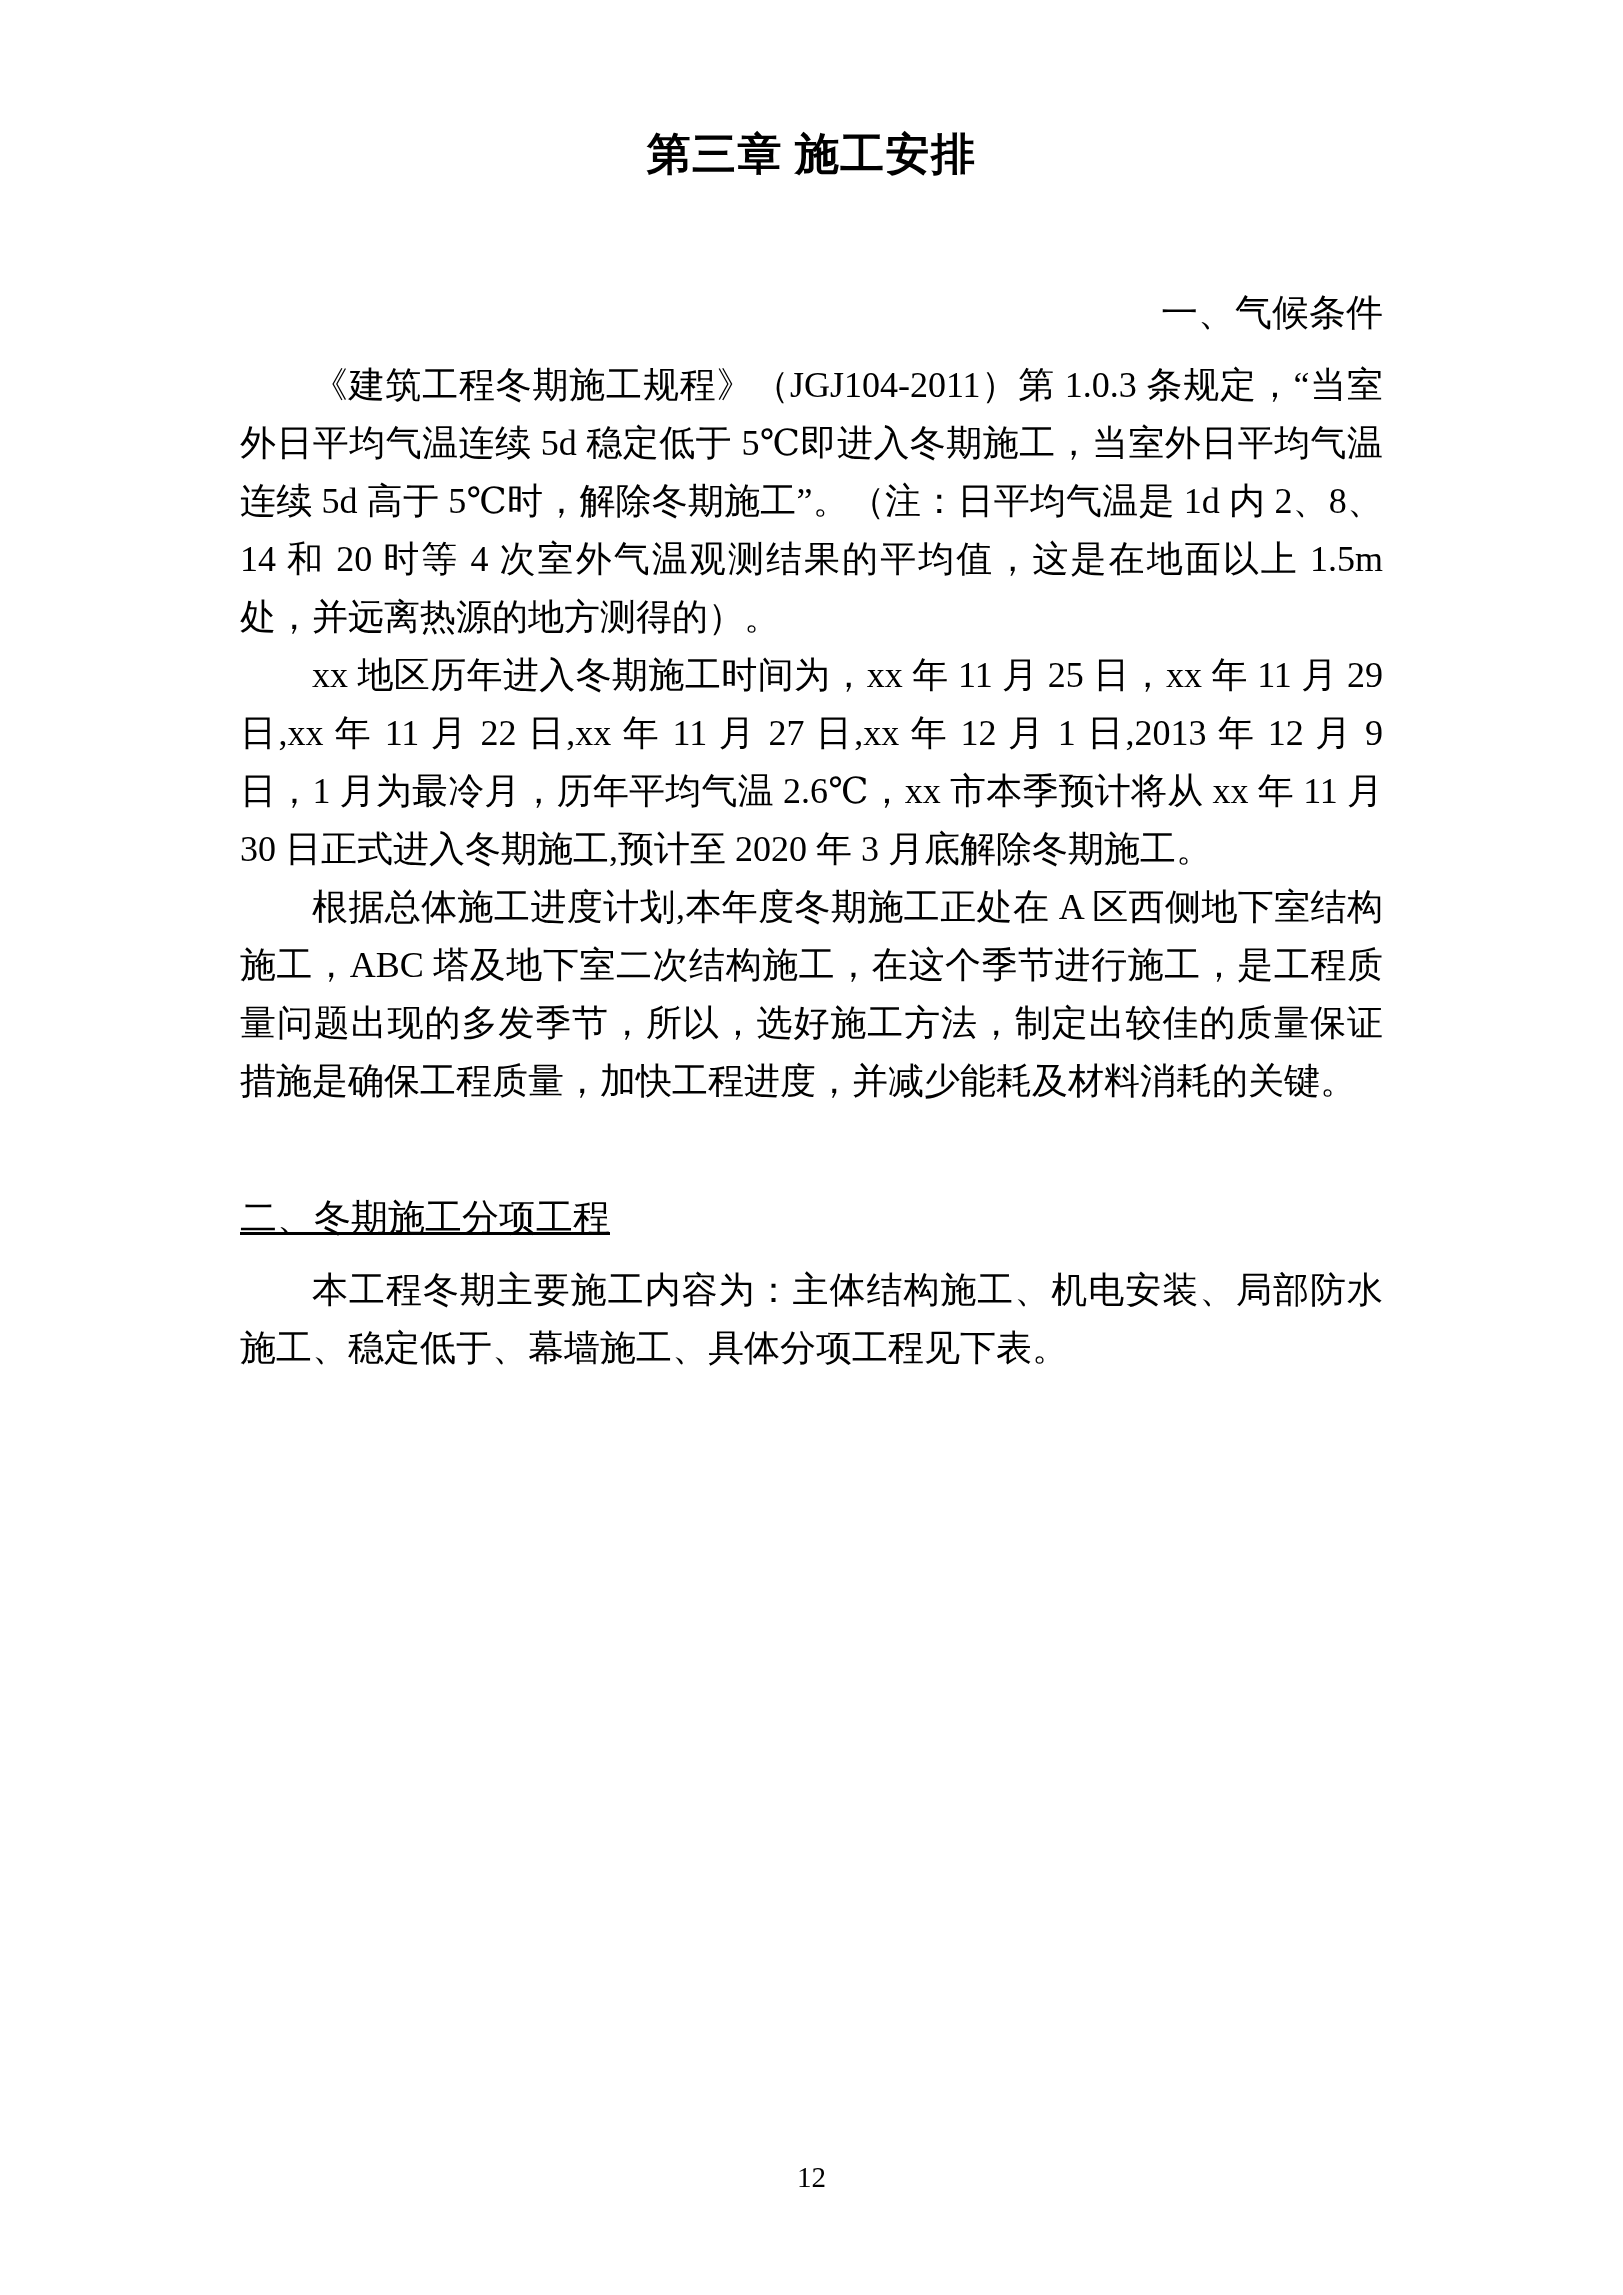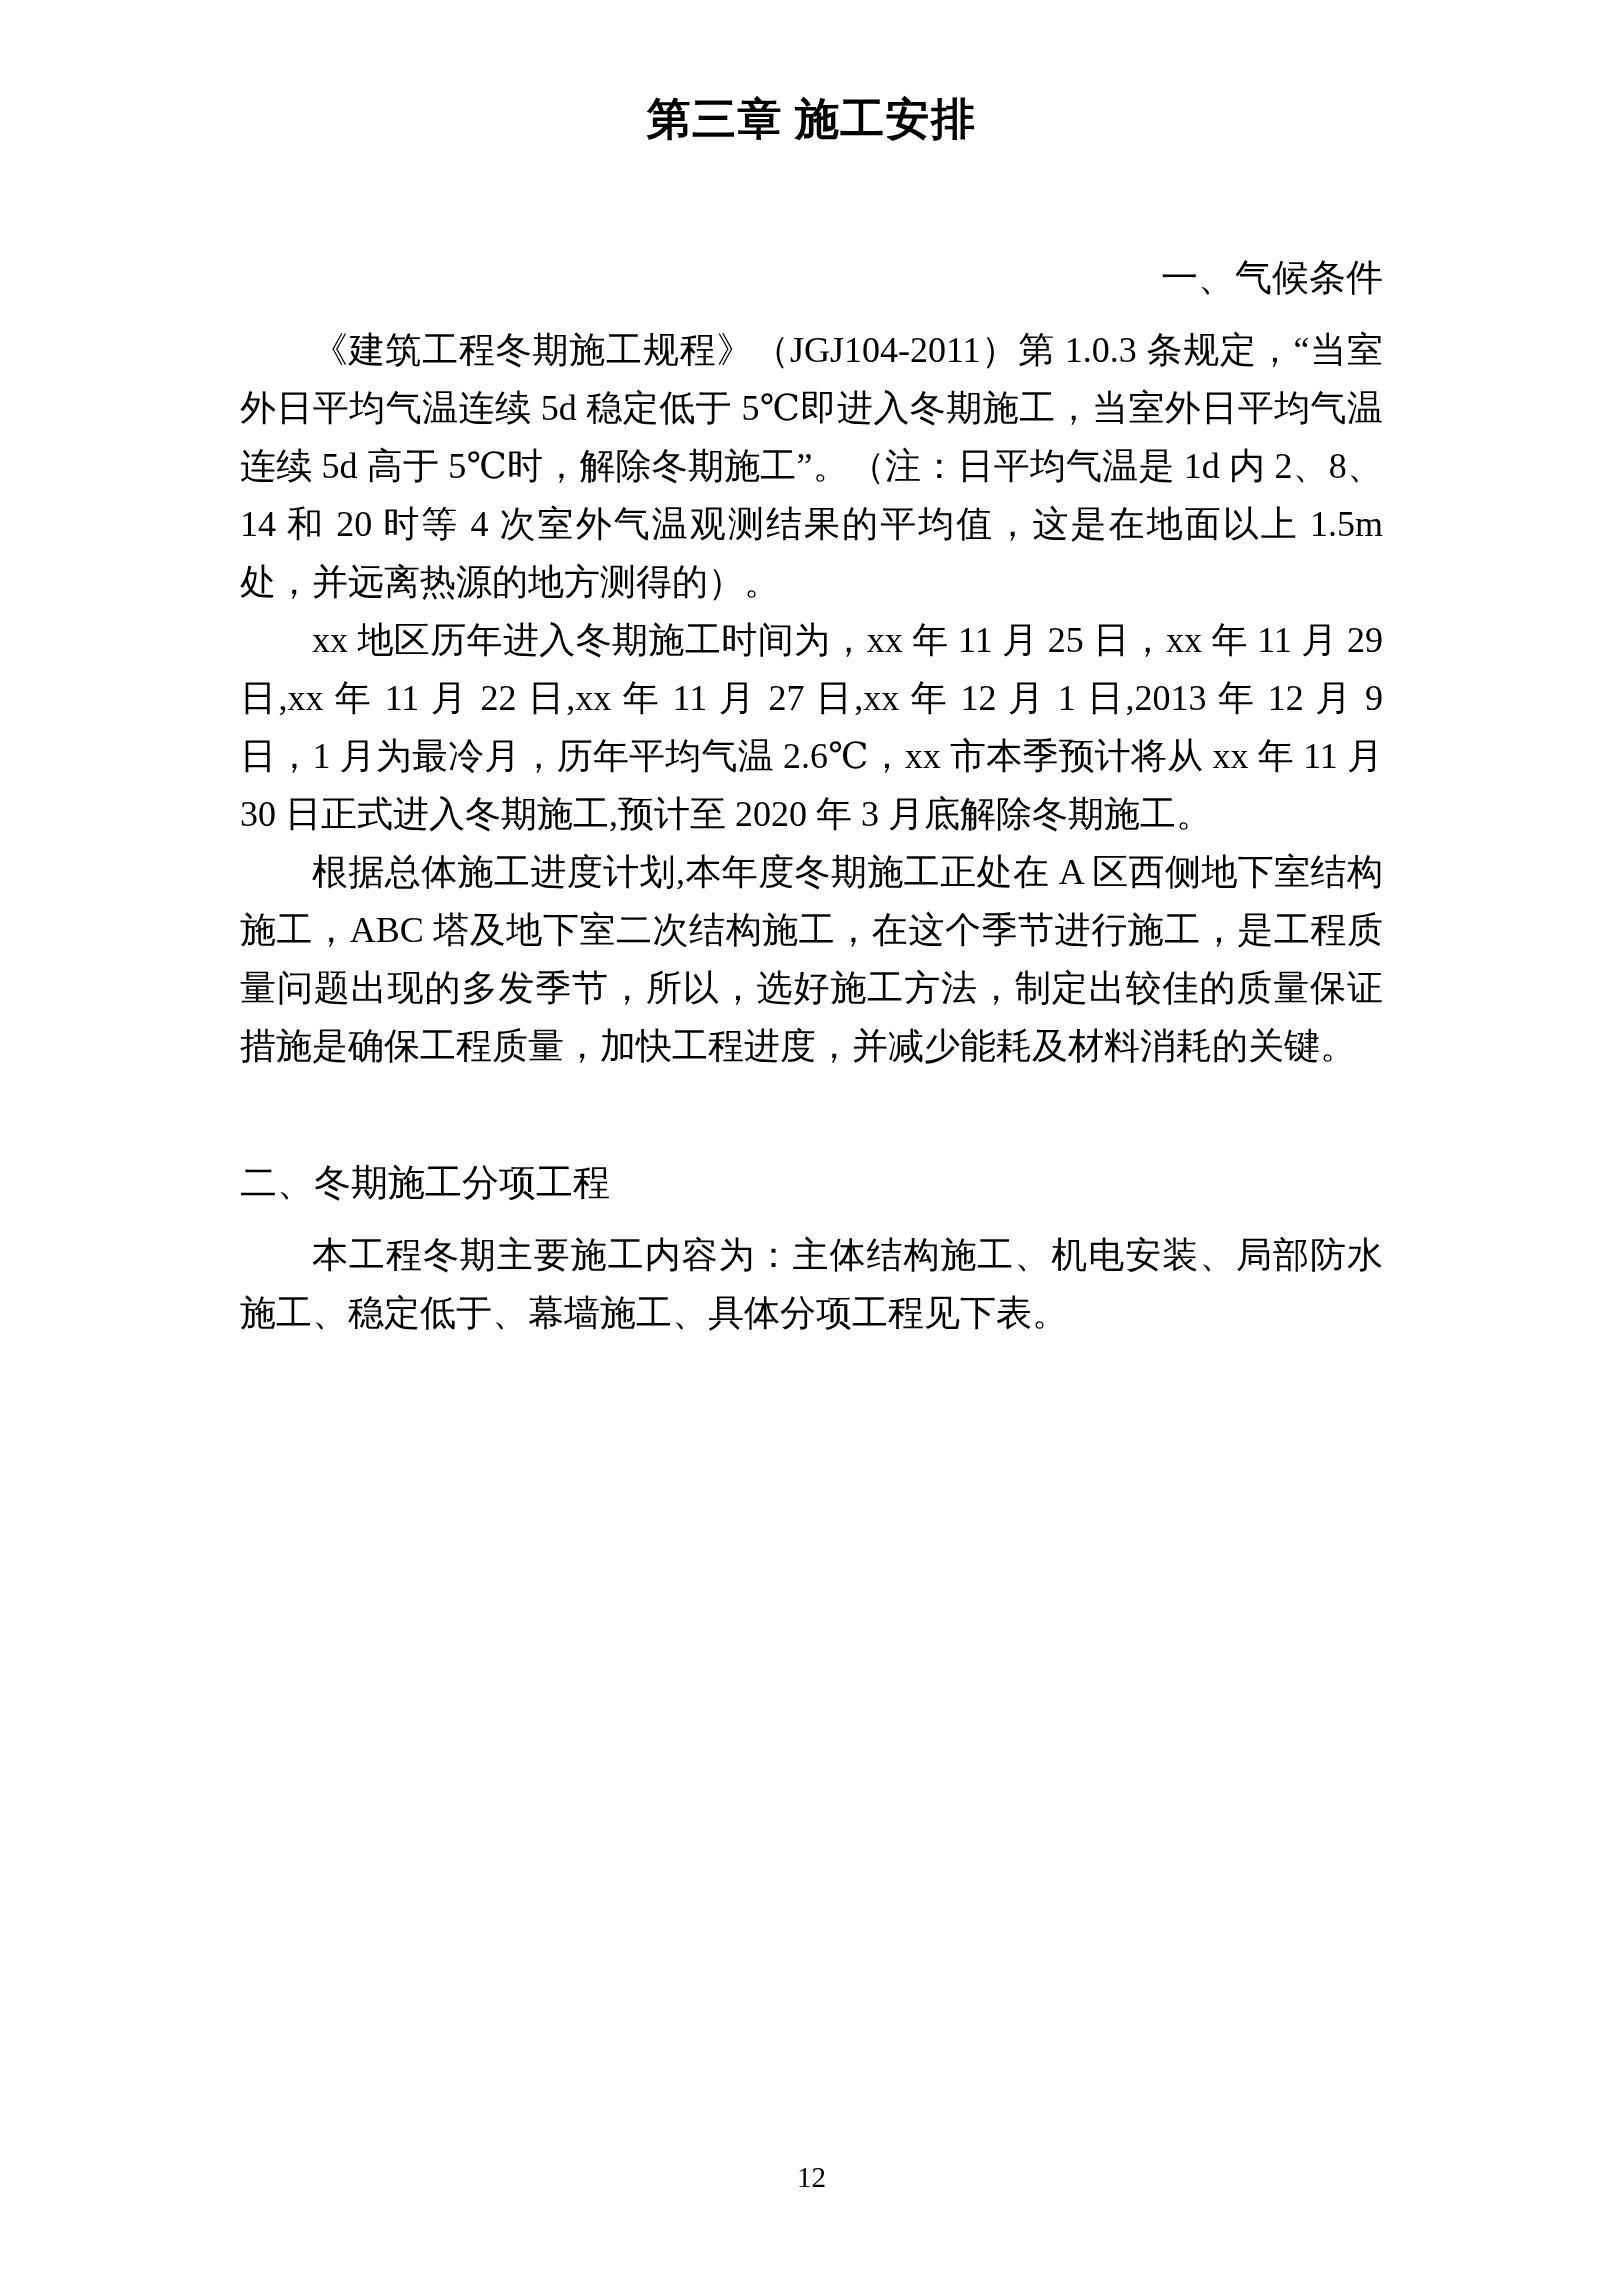--- a/index.html
+++ b/index.html
@@ -16,40 +16,41 @@
   }
   .page {
     position: absolute;
     left: 240px;
     top: 0;
     width: 1143px;
     height: 2295px;
   }
   .doc-title {
     margin: 0;
-    padding-top: 84px;
+    padding-top: 119px;
     text-align: center;
     font-size: 44px;
     font-weight: bold;
     line-height: 72px;
     letter-spacing: 1.3px;
   }
   .section-heading {
     margin: 0;
     font-size: 37px;
     font-weight: normal;
     line-height: 86px;
     text-align: left;
   }
   .section-heading.first {
     margin-top: 79px;
     text-align: right;
   }
   .section-heading.second {
     margin-top: 65px;
+    text-decoration: underline;
   }
   .body-para {
     margin: 0;
     font-size: 36px;
     line-height: 58px;
     text-align: justify;
     text-align-last: left;
     text-indent: 72px;
     word-break: break-all;
   }

